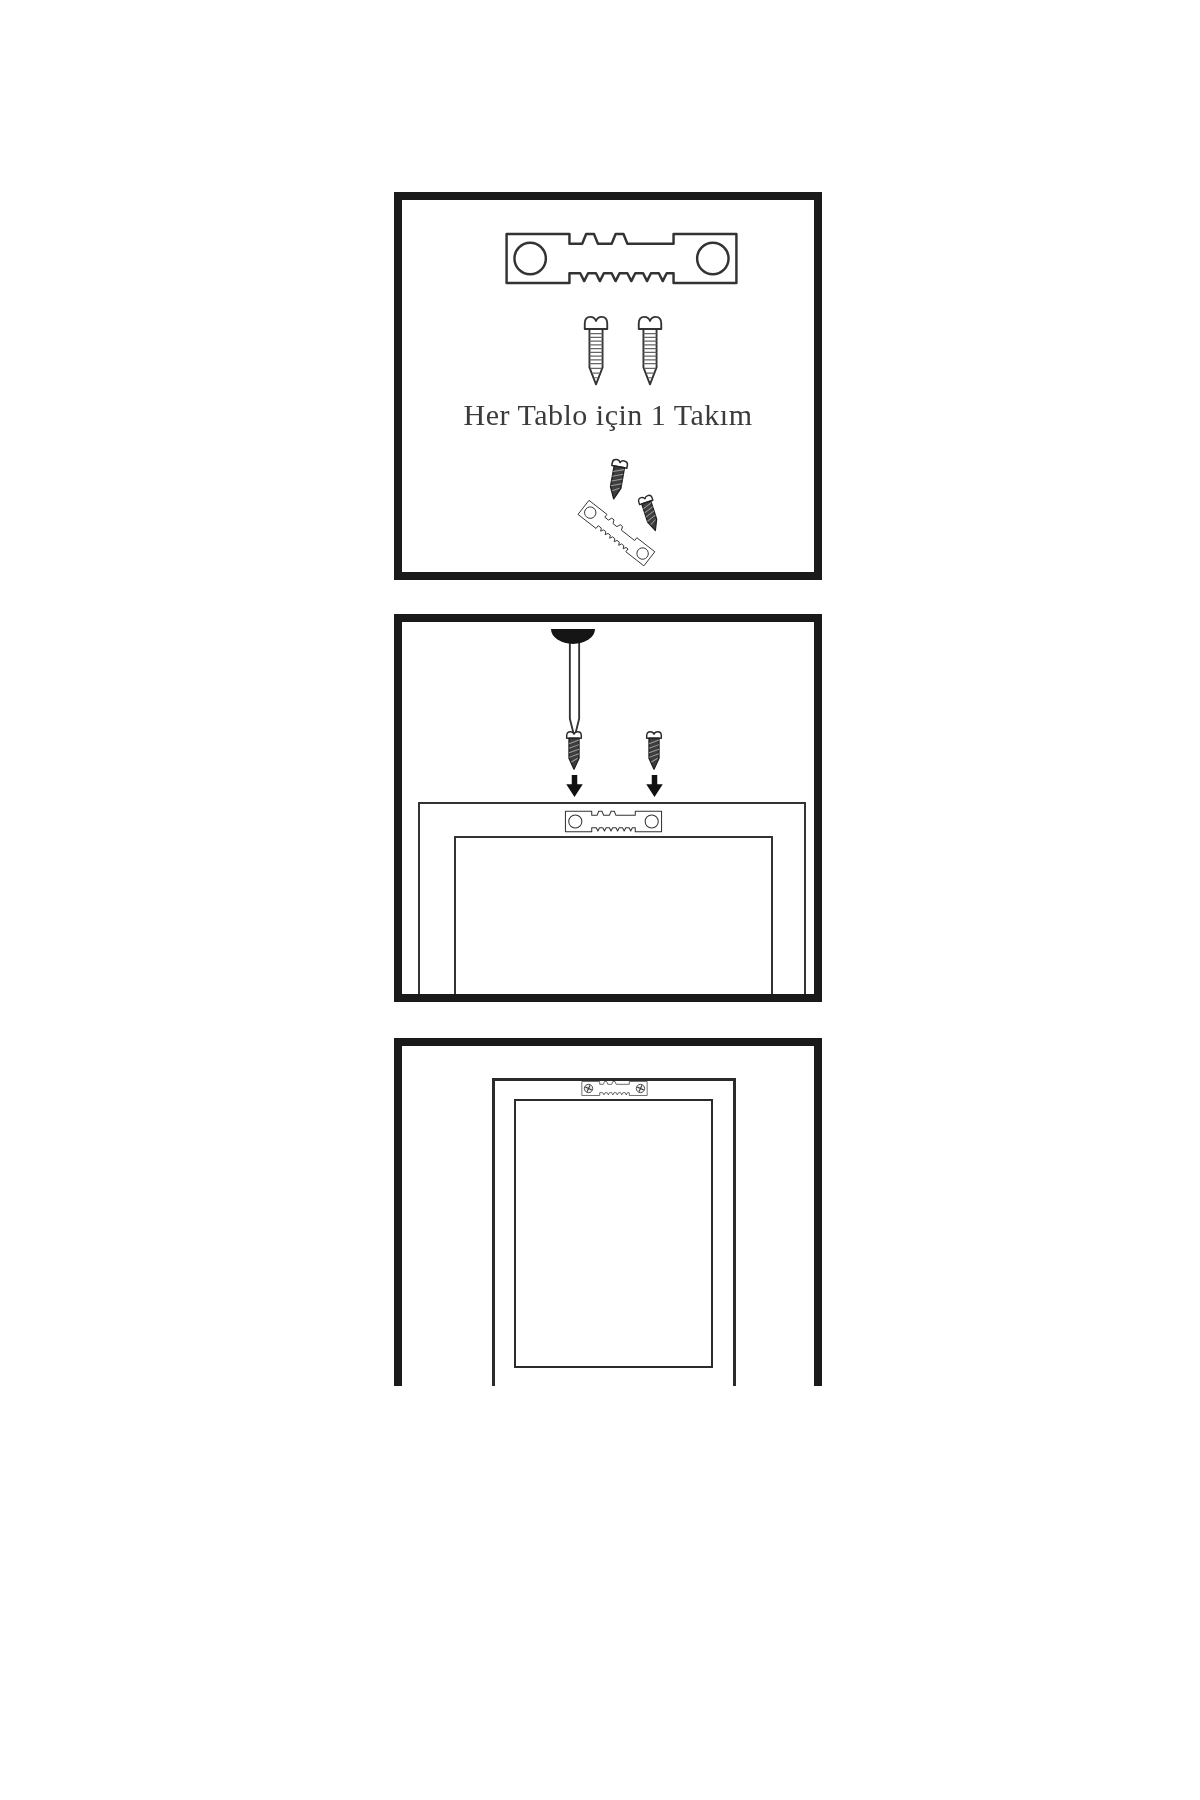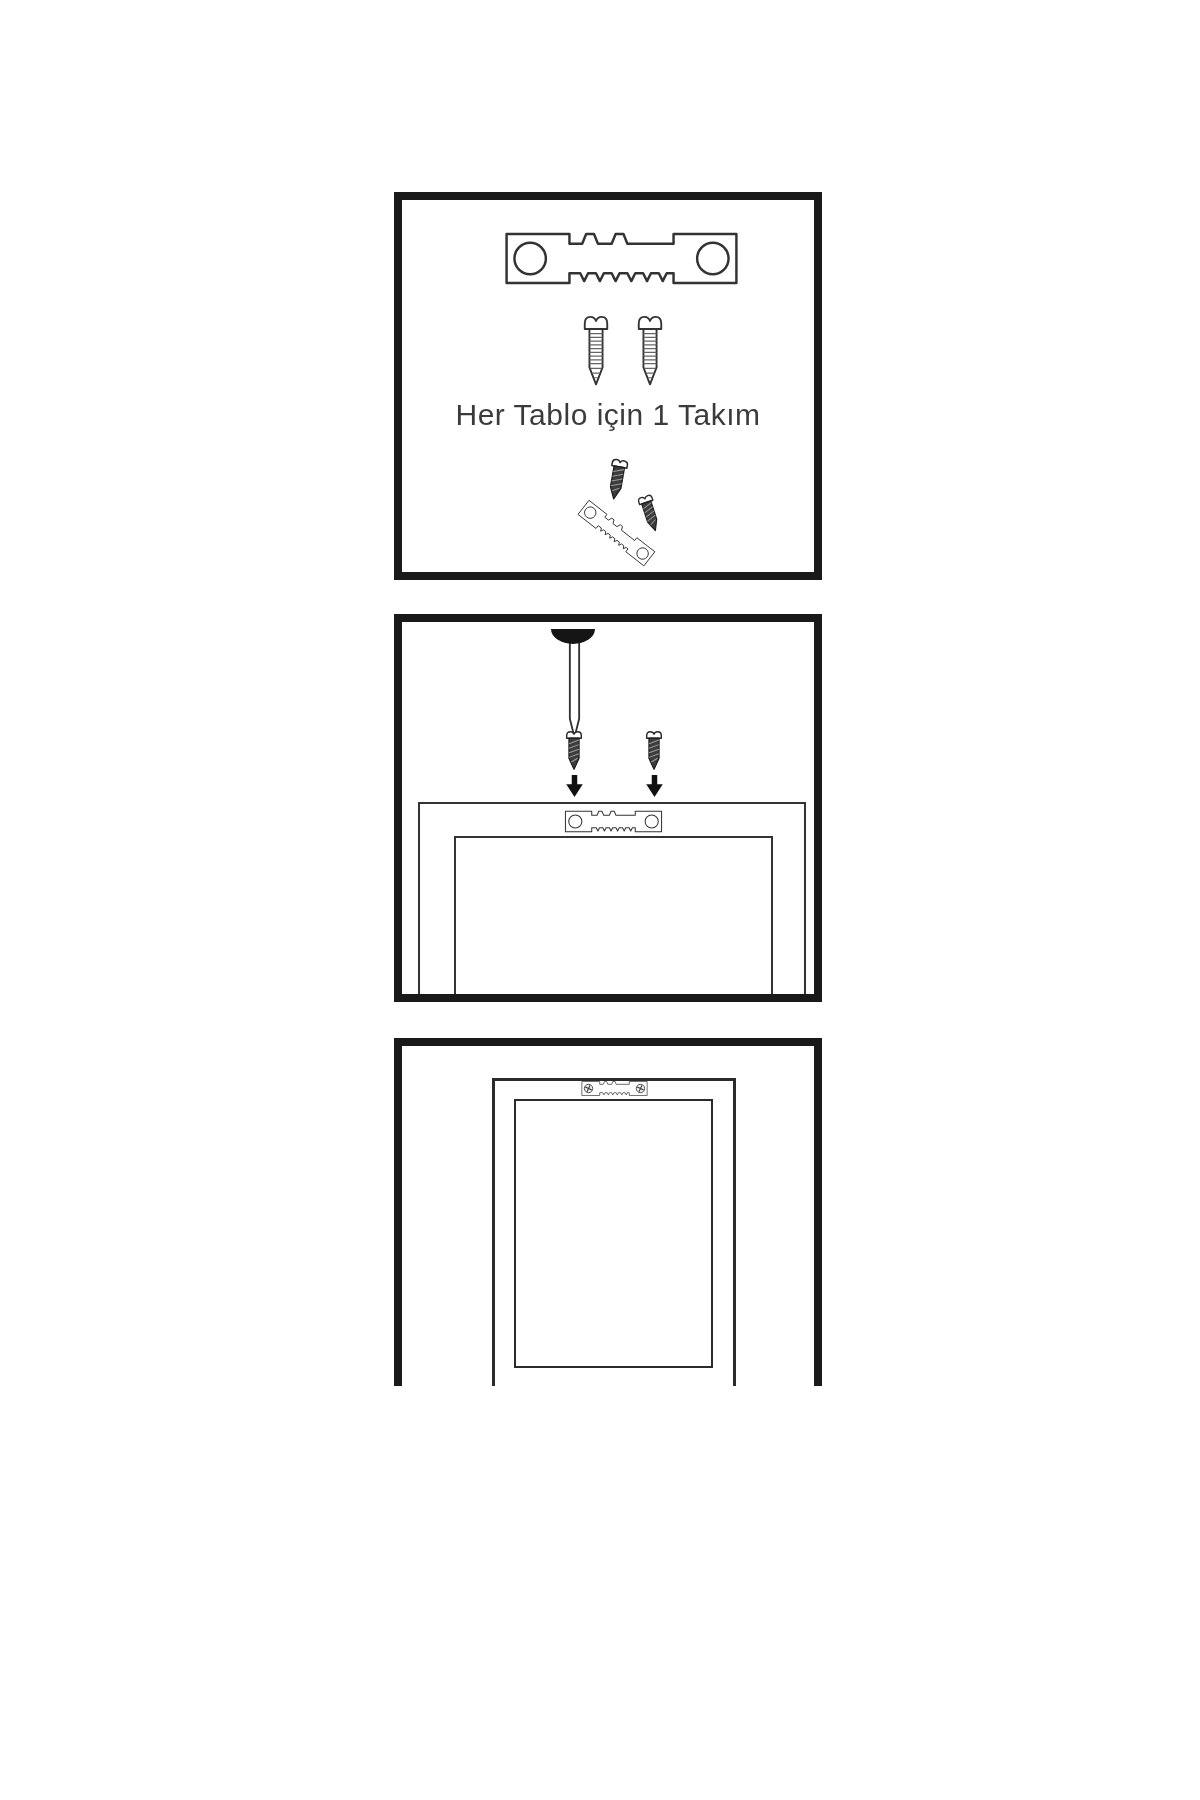--- a/index.html
+++ b/index.html
@@ -1,17 +1,17 @@
 <!DOCTYPE html>
 <html><head>
 <meta charset="utf-8">
 <style>
   html,body{margin:0;padding:0;background:#ffffff;}
   .canvas{position:relative;width:1200px;height:1386px;background:#ffffff;
-          font-family:Liberation Sans, sans-serif;overflow:hidden;}
+          font-family:Liberation Serif, serif;overflow:hidden;}
   .panel{position:absolute;left:394px;width:428px;background:#ffffff;
          border:8px solid #1a1a1a;box-sizing:border-box;overflow:hidden;}
   .abs{position:absolute;}
   .caption{position:absolute;left:0;right:0;text-align:center;color:#3b3b3b;
            font-size:30px;letter-spacing:.5px;white-space:nowrap;}
   .frame-rect{position:absolute;box-sizing:border-box;background:#ffffff;}
   .bump{position:absolute;background:#151515;border-radius:0 0 50% 50%/0 0 100% 100%;}
   .brand{position:absolute;color:#1c4a3a;font-size:90px;line-height:1;
          letter-spacing:3px;font-weight:bold;white-space:nowrap;}
   .subtitle{position:absolute;color:#7f1d1d;font-size:33px;line-height:1;

